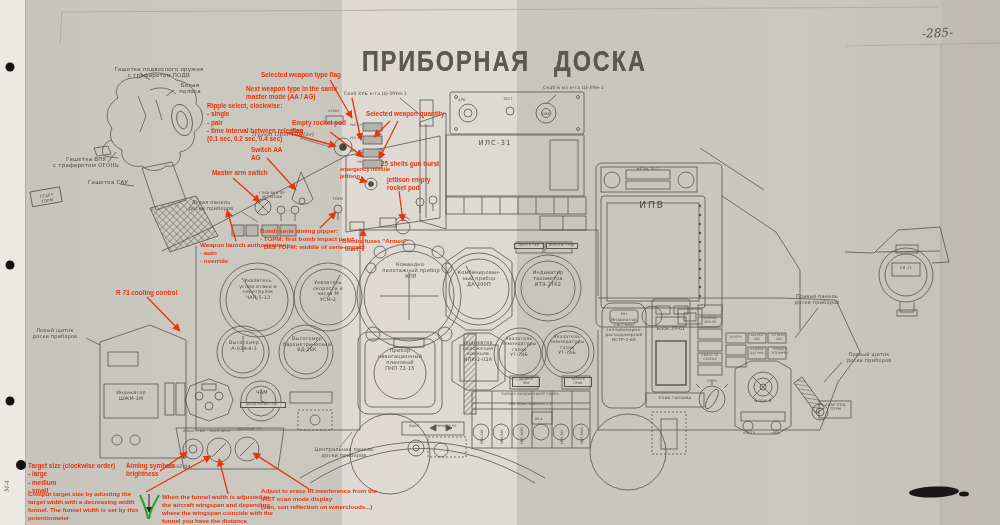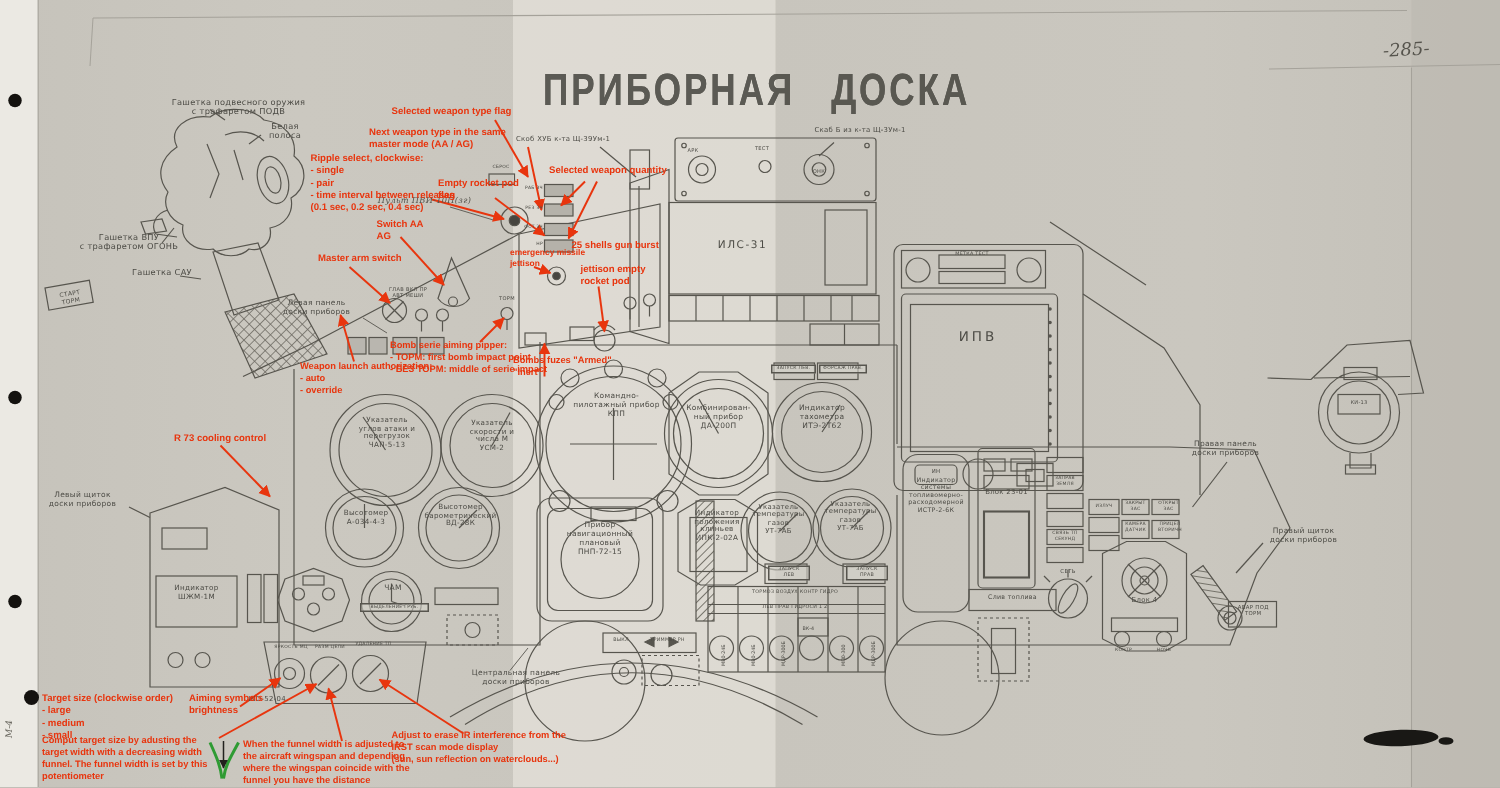--- a/index.html
+++ b/index.html
@@ -406,21 +406,21 @@
   <div class="lab" style="left:44px;top:156px;width:84px;font-size:5.5px;">Гашетка ВПУ
 с трафаретом ОГОНЬ</div>
   <div class="lab" style="left:78px;top:179px;width:60px;font-size:5.5px;">Гашетка САУ</div>
   <div class="lab" style="left:34px;top:194px;width:26px;font-size:4px;transform:rotate(-9deg);">СТАРТ
 ТОРМ</div>
   <div class="lab" style="left:24px;top:328px;width:62px;font-size:5px;">Левый щиток
 доски приборов</div>
   <div class="lab" style="left:180px;top:200px;width:62px;font-size:5px;">Левая панель
 доски приборов</div>
   <div class="lab hand" style="left:240px;top:131px;width:86px;font-size:5.5px;">Пульт ПВИ-10П(зг)</div>
-  <div class="lab" style="left:470px;top:139px;width:50px;font-size:7px;letter-spacing:1px;margin-top:20px;">ИЛС-31</div>
+  <div class="lab" style="left:470px;top:139px;width:50px;font-size:7px;letter-spacing:1px;">ИЛС-31</div>
   <div class="lab labL" style="left:344px;top:91px;width:92px;font-size:4.6px;">Скоб ХУБ к-та Щ-39Ум-1</div>
   <div class="lab labL" style="left:543px;top:85px;width:86px;font-size:4.6px;">Скаб Б из к-та Щ-3Ум-1</div>
   <div class="lab" style="left:452px;top:98px;width:20px;font-size:3.4px;">АРК</div>
   <div class="lab" style="left:498px;top:97px;width:20px;font-size:3.4px;">ТЕСТ</div>
   <div class="lab" style="left:536px;top:112px;width:20px;font-size:3.4px;">ОНК</div>
   <div class="lab" style="left:324px;top:110px;width:20px;font-size:3px;">СБРОС</div>
   <div class="lab labR" style="left:345px;top:124px;width:17px;font-size:3px;">РАБ ЗЧ</div>
   <div class="lab labR" style="left:345px;top:137px;width:17px;font-size:3px;">РЕЗ ЗЧ</div>
   <div class="lab labR" style="left:345px;top:150px;width:17px;font-size:3px;">ОСТ ЗЧ</div>
   <div class="lab labR" style="left:345px;top:161px;width:17px;font-size:3px;">НР</div>
@@ -468,21 +468,21 @@
   <div class="lab box" style="left:512px;top:377px;width:24px;font-size:3.2px;">ЗАПУСК
 ЛЕВ</div>
   <div class="lab box" style="left:564px;top:377px;width:24px;font-size:3.2px;">ЗАПУСК
 ПРАВ</div>
   <div class="lab box" style="left:514px;top:243px;width:26px;font-size:3px;">ЗАПУСК ЛЕВ.</div>
   <div class="lab box" style="left:546px;top:243px;width:28px;font-size:3px;">ФОРСАЖ ПРАВ.</div>
   <div class="lab" style="left:474px;top:393px;width:112px;font-size:3.2px;">ТОРМОЗ    ВОЗДУХ   КОНТР     ГИДРО</div>
   <div class="lab" style="left:474px;top:403px;width:112px;font-size:3.2px;">ЛЕВ  ПРАВ      ГИДРОСИ      1    2</div>
   <div class="lab" style="left:404px;top:425px;width:20px;font-size:3.2px;">ВЫКЛ</div>
   <div class="lab" style="left:426px;top:425px;width:38px;font-size:3.2px;">ТРИММЕР РН</div>
-  <div class="lab" style="left:630px;top:220px;width:44px;font-size:9px;letter-spacing:2px;">ИПВ</div>
+  <div class="lab" style="left:630px;top:200px;width:44px;font-size:9px;letter-spacing:2px;">ИПВ</div>
   <div class="lab" style="left:618px;top:168px;width:60px;font-size:3.2px;">МЕТКА    ТЕСТ</div>
   <div class="lab" style="left:614px;top:312px;width:20px;font-size:3.6px;">ИН</div>
   <div class="lab" style="left:603px;top:318px;width:42px;font-size:4.2px;">Индикатор
 системы
 топливомерно-
 расходомерной
 ИСТР-2-6К</div>
   <div class="lab" style="left:650px;top:326px;width:42px;font-size:4.6px;">Блок 23-01</div>
   <div class="lab" style="left:748px;top:398px;width:30px;font-size:4.6px;">Блок 4</div>
   <div class="lab" style="left:648px;top:396px;width:54px;font-size:4.2px;">Слив топлива</div>

